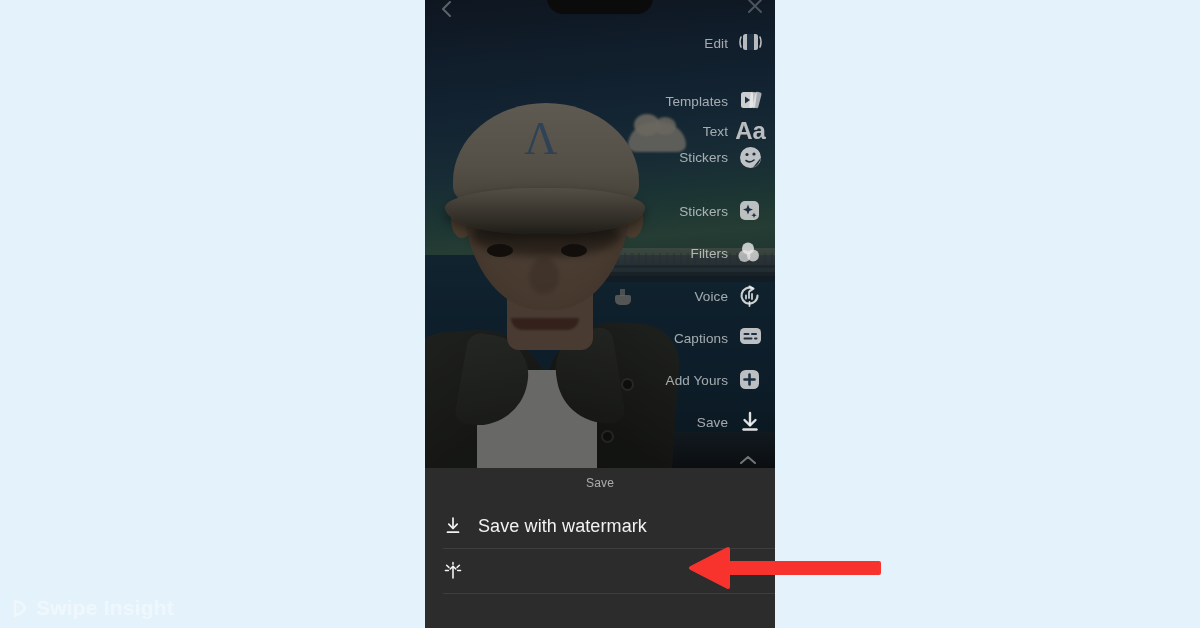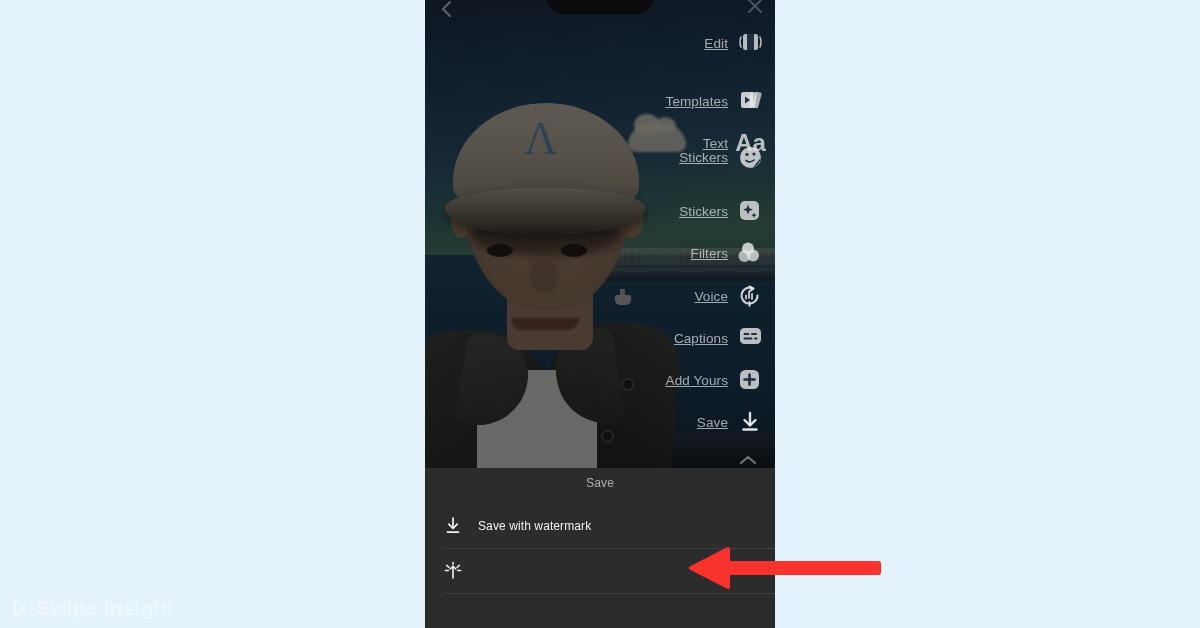--- a/index.html
+++ b/index.html
@@ -306,21 +306,20 @@
     align-items: center;
     justify-content: flex-end;
     gap: 10px;
     height: 30px;
   }
   .tool-label {
     font-size: 13.5px;
     color: rgba(255,255,255,0.62);
     white-space: nowrap;
     letter-spacing: 0.1px;
-    text-decoration: underline;
   }
   .tool-icon {
     width: 25px; height: 25px;
     display: flex; align-items: flex-start; justify-content: center;
     flex: 0 0 25px;
   }
   .tool-icon svg { display: block; }
   .text-aa {
     font-size: 24px;
     font-weight: bold;
@@ -360,21 +359,21 @@
     height: 44px;
     padding-left: 18px;
   }
   .row-icon {
     width: 20px; height: 20px;
     display: flex; align-items: center; justify-content: center;
     flex: 0 0 20px;
   }
   .row-icon svg { display: block; }
   .row-label {
-    font-size: 12px;
+    font-size: 18px;
     color: #f2f2f2;
     letter-spacing: 0.1px;
   }
   .sheet-divider {
     height: 1px;
     margin-left: 18px;
     background: rgba(255,255,255,0.085);
   }
 
   
@@ -467,21 +466,21 @@
         <span class="tool-icon">
           <svg width="25" height="22" viewBox="0 0 25 22">
             <rect x="16" y="3" width="6" height="16" rx="1.5" fill="rgba(232,232,232,0.7)" transform="rotate(14 19 11)"></rect>
             <rect x="12" y="3" width="6" height="16" rx="1.5" fill="rgba(232,232,232,0.8)" transform="rotate(7 15 11)"></rect>
             <rect x="3" y="3" width="12" height="16" rx="2.5" fill="rgba(236,236,236,0.85)"></rect>
             <path d="M7 7.5 L12 11 L7 14.5 Z" fill="#1d2f40"></path>
           </svg>
         </span>
       </div>
 
-      <div class="tool-item" style="top:128px">
+      <div class="tool-item" style="top:116px">
         <span class="tool-label">Text</span>
         <span class="tool-icon">
           <span class="text-aa">Aa</span>
         </span>
       </div>
 
       <div class="tool-item" style="top:142px">
         <span class="tool-label">Stickers</span>
         <span class="tool-icon">
           <svg width="25" height="25" viewBox="0 0 25 25">

